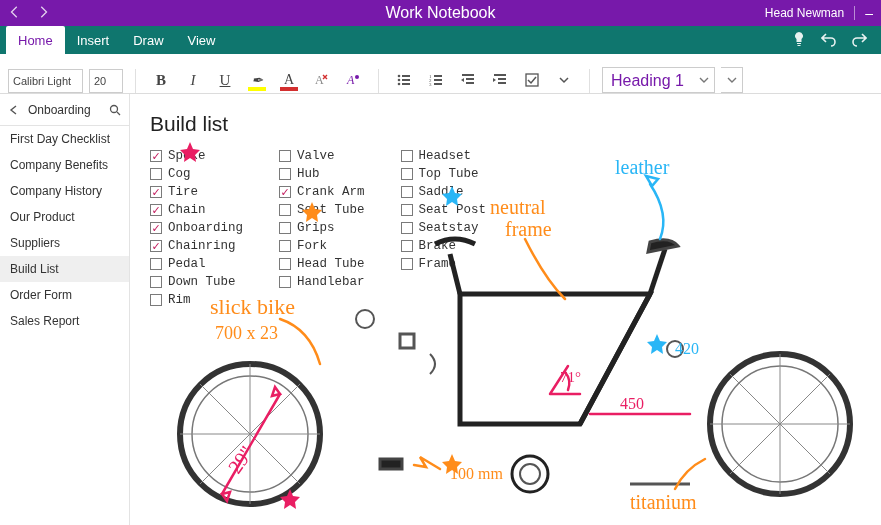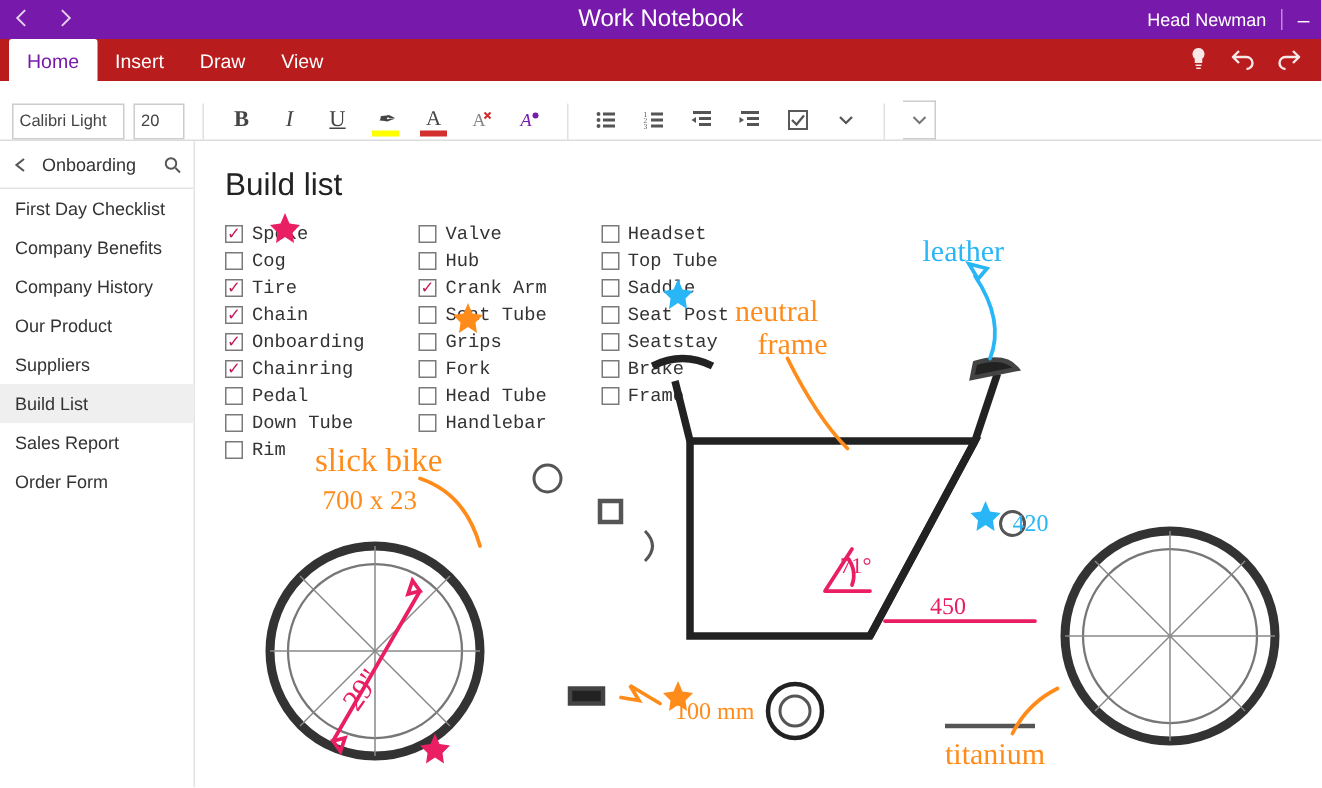--- a/index.html
+++ b/index.html
@@ -3,21 +3,21 @@
 <meta charset="utf-8">
 <style>
   * { box-sizing: border-box; margin: 0; padding: 0; }
   body { font-family: "Segoe UI", Arial, sans-serif; font-size: 13px; color: #333; width: 881px; height: 525px; overflow: hidden; background: #fff; }
   .titlebar { background: #7719aa; color: #fff; height: 26px; display: flex; align-items: center; padding: 0 8px; position: relative; }
   .titlebar .nav-arrows { display: flex; gap: 14px; }
   .titlebar .nav-arrows svg { width: 14px; height: 14px; opacity: .8; }
   .titlebar .title { position: absolute; left: 0; right: 0; text-align: center; font-size: 16px; pointer-events: none; }
   .titlebar .user { margin-left: auto; font-size: 12px; display: flex; align-items: center; gap: 10px; }
   .titlebar .user .divider { width: 1px; height: 14px; background: rgba(255,255,255,.5); }
-  .tabstrip { background: #b91c1c; height: 28px; display: flex; align-items: stretch; padding-left: 6px; position: relative; }
+  .tabstrip { background: #0f766e; height: 28px; display: flex; align-items: stretch; padding-left: 6px; position: relative; }
   .tabstrip .tab { padding: 0 12px; display: flex; align-items: center; font-size: 13px; color: #fff; cursor: pointer; }
   .tabstrip .tab.active { background: #fff; color: #7719aa; border-top-left-radius: 2px; border-top-right-radius: 2px; }
   .tabstrip .right-icons { margin-left: auto; display: flex; align-items: center; gap: 14px; padding-right: 14px; }
   .tabstrip .right-icons svg { width: 16px; height: 16px; opacity: .9; }
   .ribbon { height: 40px; border-bottom: 1px solid #dcdcdc; display: flex; align-items: flex-end; padding: 0 8px; gap: 6px; background: #fff; }
   .font-name { width: 75px; height: 24px; border: 1px solid #ccc; font-size: 11px; padding: 0 4px; color: #444; }
   .font-size { width: 34px; height: 24px; border: 1px solid #ccc; font-size: 11px; padding: 0 4px; color: #444; }
   .vsep { width: 1px; height: 24px; background: #e0e0e0; margin: 0 6px; }
   .rbtn { width: 26px; height: 26px; display: flex; align-items: center; justify-content: center; cursor: pointer; color: #444; font-family: "Times New Roman", serif; }
   .rbtn svg { width: 16px; height: 16px; }
@@ -160,20 +160,28 @@
         <rect x="2" y="2" width="12" height="12" stroke="#555" fill="none" stroke-width="1.3"></rect>
         <path d="M4 8 l3 3 l5-6" stroke="#555" fill="none" stroke-width="1.5"></path>
       </svg>
     </div>
   <div class="rbtn">
       <svg viewBox="0 0 16 16">
         <path d="M4 6 l4 4 l4-4" stroke="#555" fill="none" stroke-width="1.5"></path>
       </svg>
     </div>
   <div class="vsep"></div>
+  <div class="style-wrap">
+    <select class="style-select">
+      <option>Heading 1</option>
+    </select>
+    <span class="chev"><svg width="10" height="10" viewBox="0 0 10 10">
+          <path d="M1 3 l4 4 l4-4" stroke="#777" fill="none" stroke-width="1.4"></path>
+        </svg></span>
+  </div>
   <div class="style-chev-btn">
       <svg width="10" height="10" viewBox="0 0 10 10">
         <path d="M1 3 l4 4 l4-4" stroke="#777" fill="none" stroke-width="1.4"></path>
       </svg>
     </div>
 </div>
 
 <div class="main">
 
   <div class="sidebar">
@@ -191,22 +199,22 @@
           </svg>
         </span>
     </div>
     <div class="page-list" id="page-list">
         <div class="page-item">First Day Checklist</div>
         <div class="page-item">Company Benefits</div>
         <div class="page-item">Company History</div>
         <div class="page-item">Our Product</div>
         <div class="page-item">Suppliers</div>
         <div class="page-item selected">Build List</div>
+        <div class="page-item">Order Form</div>
         <div class="page-item">Sales Report</div>
-        <div class="page-item">Order Form</div>
       </div>
   </div>
 
   <div class="canvas">
     <div class="page-title">Build list</div>
     <div class="checklists" id="checklists">
         <div class="check-col">
           <div class="check-row">
             <span class="cbox checked"></span>
             <span>Spoke</span>

